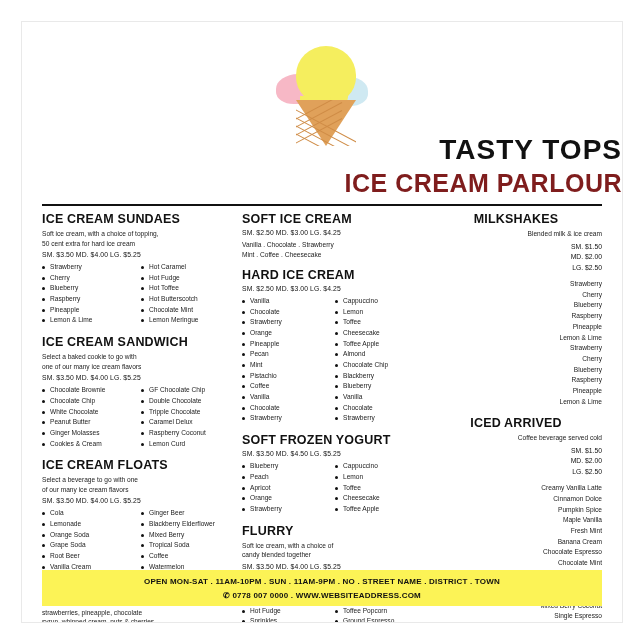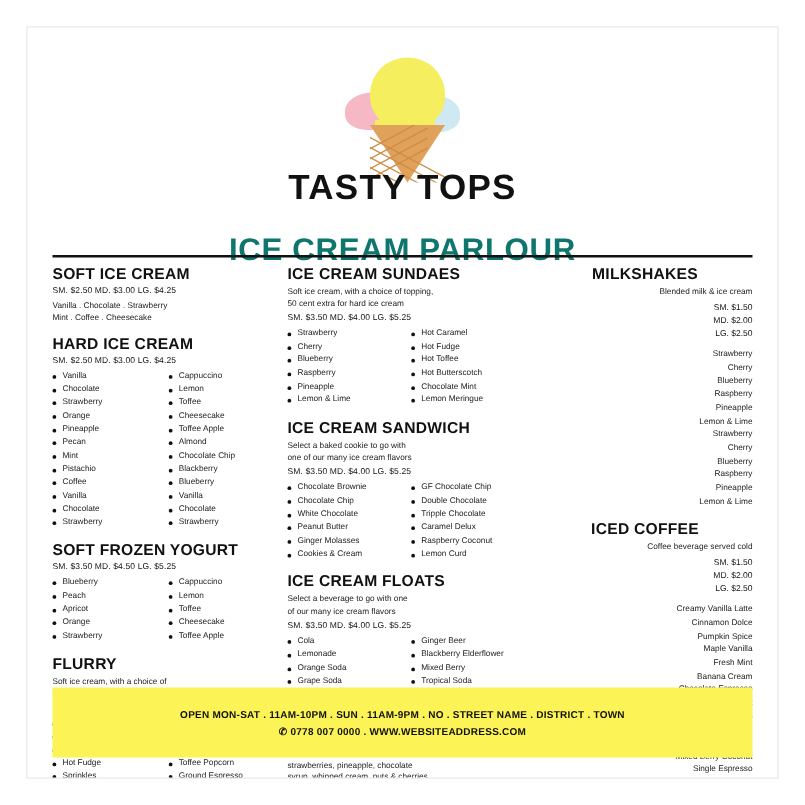--- a/index.html
+++ b/index.html
@@ -36,23 +36,23 @@
   .cone-body{
     position:absolute;left:34px;top:56px;width:0;height:0;
     border-left:30px solid transparent;border-right:30px solid transparent;
     border-top:46px solid #e0a15a;
   }
   .cone-lines{position:absolute;left:34px;top:56px;width:60px;height:46px;overflow:hidden;}
   .cone-lines i{
     position:absolute;background:#cf8c46;height:1px;width:90px;left:-14px;transform-origin:left center;display:block;
   }
   
-  .titles{position:absolute;left:0;right:0;top:112px;text-align:center;}
+  .titles{position:absolute;left:0;right:0;top:112px;text-align:right;}
   .t1{font-size:28px;letter-spacing:1px;font-weight:bold;color:#111;}
-  .t2{font-size:25px;letter-spacing:.5px;font-weight:bold;color:#0f766e;margin-top:20px;}
+  .t2{font-size:25px;letter-spacing:.5px;font-weight:bold;color:#7f1d1d;margin-top:3px;}
   .t3{font-size:9.5px;font-weight:bold;color:#111;margin-top:7px;letter-spacing:.2px;}
   .rule{position:absolute;left:20px;right:20px;top:182px;height:2px;background:#111;}
   
   .cols{position:absolute;left:20px;right:20px;top:190px;bottom:70px;display:flex;gap:10px;}
   .col{flex:1 1 0;}
   .col.c1{flex:0 0 178px;}
   .col.c2{flex:0 0 190px;}
   .col.c3{flex:1 1 auto;}
   h2.sec{
     font-size:12.5px;font-weight:bold;color:#111;margin:0 0 3px 0;letter-spacing:.2px;
@@ -67,21 +67,21 @@
   }
   .flav-2col li:before{
     content:"";position:absolute;left:0;top:4px;width:3px;height:3px;border-radius:50%;background:#111;
   }
   ul.plain{margin:0 0 9px 0;padding:0;list-style:none;}
   ul.plain li{font-size:6.6px;color:#222;line-height:1.62;text-align:right;}
   .blockgap{height:6px;}
   .right-prices{font-size:6.8px;color:#111;text-align:right;line-height:1.55;margin:0 0 6px 0;}
   
   .footer{
-    position:absolute;left:20px;right:20px;bottom:16px;height:56px;background:#fcf356;
+    position:absolute;left:20px;right:20px;bottom:16px;height:36px;background:#fcf356;
     display:flex;flex-direction:column;align-items:center;justify-content:center;gap:5px;
   }
   .f1{font-size:8px;font-weight:bold;color:#111;letter-spacing:.2px;}
   .f2{font-size:8px;font-weight:bold;color:#111;letter-spacing:.2px;}
 </style>
 </head>
 <body>
 
 <div class="poster">
 
@@ -107,20 +107,98 @@
   </div>
 
   <div class="titles">
     <div class="t1">TASTY TOPS</div>
     <div class="t2">ICE CREAM PARLOUR</div>
   </div>
   <div class="rule"></div>
 
   <div class="cols">
 
+    <div class="col c2">
+
+      <h2 class="sec">ICE CREAM SUNDAES</h2>
+      <div class="desc" style="white-space:pre-line">Soft ice cream, with a choice of topping,
+50 cent extra for hard ice cream</div>
+      <div class="prices">SM. $3.50  MD. $4.00  LG. $5.25</div>
+      <div class="flav-2col">
+        <ul>
+            <li>Strawberry</li>
+            <li>Cherry</li>
+            <li>Blueberry</li>
+            <li>Raspberry</li>
+            <li>Pineapple</li>
+            <li>Lemon &amp; Lime</li>
+          </ul>
+        <ul>
+            <li>Hot Caramel</li>
+            <li>Hot Fudge</li>
+            <li>Hot Toffee</li>
+            <li>Hot Butterscotch</li>
+            <li>Chocolate Mint</li>
+            <li>Lemon Meringue</li>
+          </ul>
+      </div>
+
+      <h2 class="sec">ICE CREAM SANDWICH</h2>
+      <div class="desc" style="white-space:pre-line">Select a baked cookie to go with
+one of our many ice cream flavors</div>
+      <div class="prices">SM. $3.50  MD. $4.00  LG. $5.25</div>
+      <div class="flav-2col">
+        <ul>
+            <li>Chocolate Brownie</li>
+            <li>Chocolate Chip</li>
+            <li>White Chocolate</li>
+            <li>Peanut Butter</li>
+            <li>Ginger Molasses</li>
+            <li>Cookies &amp; Cream</li>
+          </ul>
+        <ul>
+            <li>GF Chocolate Chip</li>
+            <li>Double Chocolate</li>
+            <li>Tripple Chocolate</li>
+            <li>Caramel Delux</li>
+            <li>Raspberry Coconut</li>
+            <li>Lemon Curd</li>
+          </ul>
+      </div>
+
+      <h2 class="sec">ICE CREAM FLOATS</h2>
+      <div class="desc" style="white-space:pre-line">Select a beverage to go with one
+of our many ice cream flavors</div>
+      <div class="prices">SM. $3.50  MD. $4.00  LG. $5.25</div>
+      <div class="flav-2col">
+        <ul>
+            <li>Cola</li>
+            <li>Lemonade</li>
+            <li>Orange Soda</li>
+            <li>Grape Soda</li>
+            <li>Root Beer</li>
+            <li>Vanilla Cream</li>
+          </ul>
+        <ul>
+            <li>Ginger Beer</li>
+            <li>Blackberry Elderflower</li>
+            <li>Mixed Berry</li>
+            <li>Tropical Soda</li>
+            <li>Coffee</li>
+            <li>Watermelon</li>
+          </ul>
+      </div>
+
+      <h2 class="sec">BANANA BOAT</h2>
+      <div class="desc" style="white-space:pre-line">Three mounds of ice cream, banana,
+strawberries, pineapple, chocolate
+syrup, whipped cream, nuts &amp; cherries.</div>
+
+    </div>
+
     <div class="col c1">
 
       <h2 class="sec">SOFT ICE CREAM</h2>
       <div class="prices">SM. $2.50  MD. $3.00  LG. $4.25</div>
       <div class="desc" style="white-space:pre-line">Vanilla . Chocolate . Strawberry
 Mint . Coffee . Cheesecake</div>
       <div class="blockgap"></div>
 
       <h2 class="sec">HARD ICE CREAM</h2>
       <div class="prices">SM. $2.50  MD. $3.00  LG. $4.25</div>
@@ -187,98 +265,20 @@
             <li>Sprinkles</li>
           </ul>
         <ul>
             <li>Melted Marshmallow</li>
             <li>Chocolate Chips</li>
             <li>Chopped Peanuts</li>
             <li>Toffee Popcorn</li>
             <li>Ground Espresso</li>
           </ul>
       </div>
-    </div>
-
-    <div class="col c2">
-
-      <h2 class="sec">ICE CREAM SUNDAES</h2>
-      <div class="desc" style="white-space:pre-line">Soft ice cream, with a choice of topping,
-50 cent extra for hard ice cream</div>
-      <div class="prices">SM. $3.50  MD. $4.00  LG. $5.25</div>
-      <div class="flav-2col">
-        <ul>
-            <li>Strawberry</li>
-            <li>Cherry</li>
-            <li>Blueberry</li>
-            <li>Raspberry</li>
-            <li>Pineapple</li>
-            <li>Lemon &amp; Lime</li>
-          </ul>
-        <ul>
-            <li>Hot Caramel</li>
-            <li>Hot Fudge</li>
-            <li>Hot Toffee</li>
-            <li>Hot Butterscotch</li>
-            <li>Chocolate Mint</li>
-            <li>Lemon Meringue</li>
-          </ul>
-      </div>
-
-      <h2 class="sec">ICE CREAM SANDWICH</h2>
-      <div class="desc" style="white-space:pre-line">Select a baked cookie to go with
-one of our many ice cream flavors</div>
-      <div class="prices">SM. $3.50  MD. $4.00  LG. $5.25</div>
-      <div class="flav-2col">
-        <ul>
-            <li>Chocolate Brownie</li>
-            <li>Chocolate Chip</li>
-            <li>White Chocolate</li>
-            <li>Peanut Butter</li>
-            <li>Ginger Molasses</li>
-            <li>Cookies &amp; Cream</li>
-          </ul>
-        <ul>
-            <li>GF Chocolate Chip</li>
-            <li>Double Chocolate</li>
-            <li>Tripple Chocolate</li>
-            <li>Caramel Delux</li>
-            <li>Raspberry Coconut</li>
-            <li>Lemon Curd</li>
-          </ul>
-      </div>
-
-      <h2 class="sec">ICE CREAM FLOATS</h2>
-      <div class="desc" style="white-space:pre-line">Select a beverage to go with one
-of our many ice cream flavors</div>
-      <div class="prices">SM. $3.50  MD. $4.00  LG. $5.25</div>
-      <div class="flav-2col">
-        <ul>
-            <li>Cola</li>
-            <li>Lemonade</li>
-            <li>Orange Soda</li>
-            <li>Grape Soda</li>
-            <li>Root Beer</li>
-            <li>Vanilla Cream</li>
-          </ul>
-        <ul>
-            <li>Ginger Beer</li>
-            <li>Blackberry Elderflower</li>
-            <li>Mixed Berry</li>
-            <li>Tropical Soda</li>
-            <li>Coffee</li>
-            <li>Watermelon</li>
-          </ul>
-      </div>
-
-      <h2 class="sec">BANANA BOAT</h2>
-      <div class="desc" style="white-space:pre-line">Three mounds of ice cream, banana,
-strawberries, pineapple, chocolate
-syrup, whipped cream, nuts &amp; cherries.</div>
-
     </div>
 
     <div class="col c3">
 
       <h2 class="sec">MILKSHAKES</h2>
       <div class="desc" style="text-align:right">Blended milk &amp; ice cream</div>
       <div class="right-prices">
           <div>SM. $1.50</div>
           <div>MD. $2.00</div>
           <div>LG. $2.50</div>
@@ -291,21 +291,21 @@
           <li>Pineapple</li>
           <li>Lemon &amp; Lime</li>
           <li>Strawberry</li>
           <li>Cherry</li>
           <li>Blueberry</li>
           <li>Raspberry</li>
           <li>Pineapple</li>
           <li>Lemon &amp; Lime</li>
         </ul>
 
-      <h2 class="sec">ICED COFFEE</h2>
+      <h2 class="sec">ICED ARRIVED</h2>
       <div class="desc" style="text-align:right">Coffee beverage served cold</div>
       <div class="right-prices">
           <div>SM. $1.50</div>
           <div>MD. $2.00</div>
           <div>LG. $2.50</div>
         </div>
       <ul class="plain">
           <li>Creamy Vanilla Latte</li>
           <li>Cinnamon Dolce</li>
           <li>Pumpkin Spice</li>

